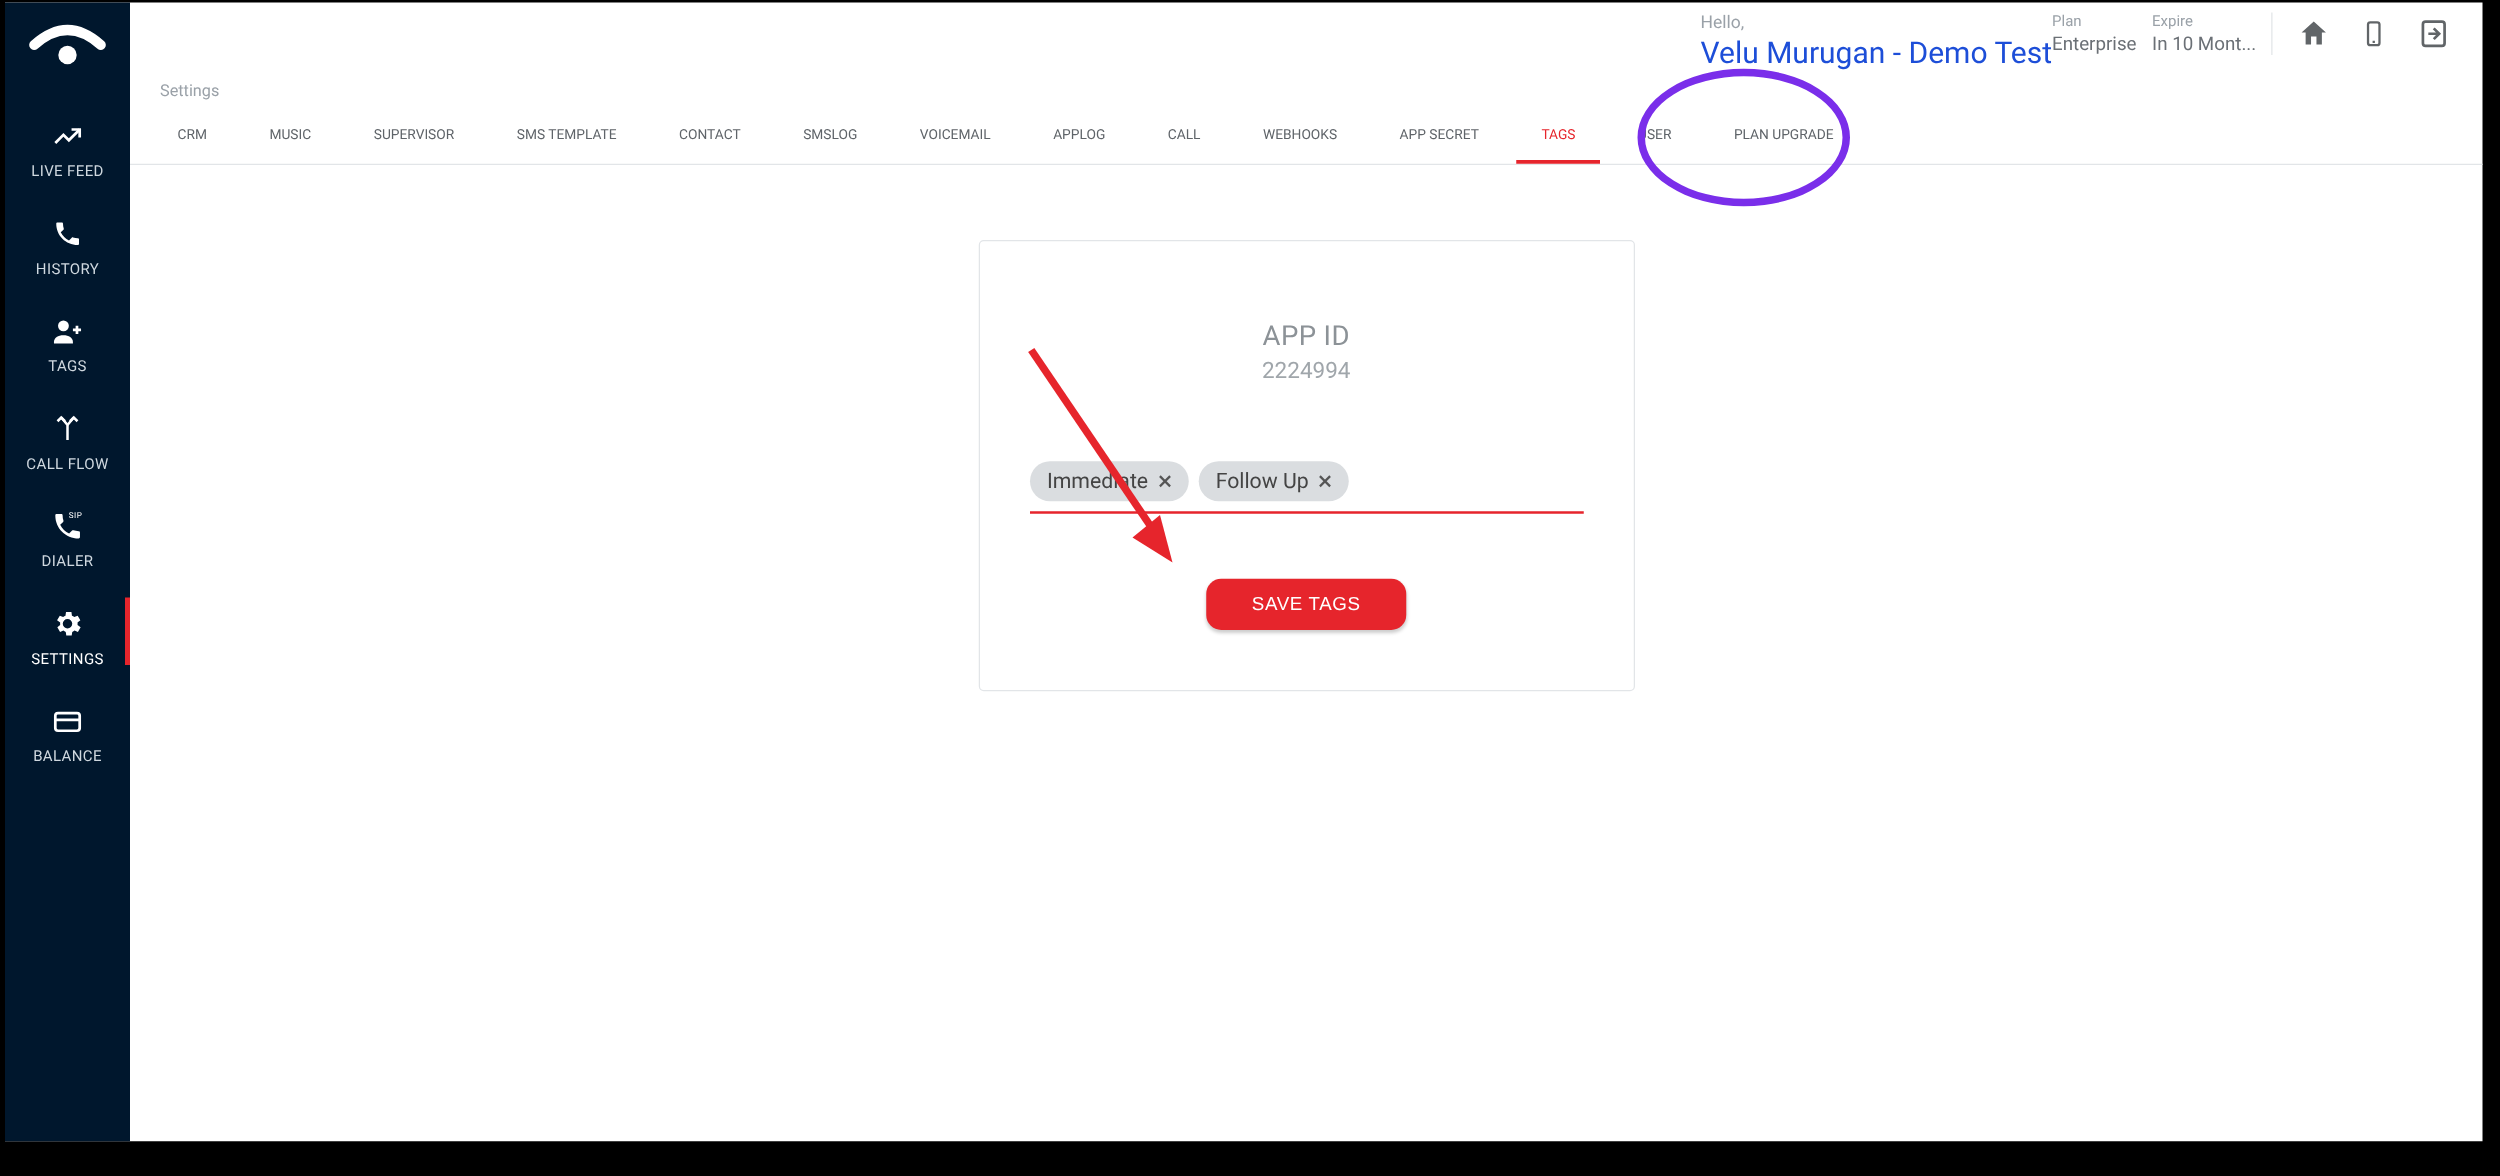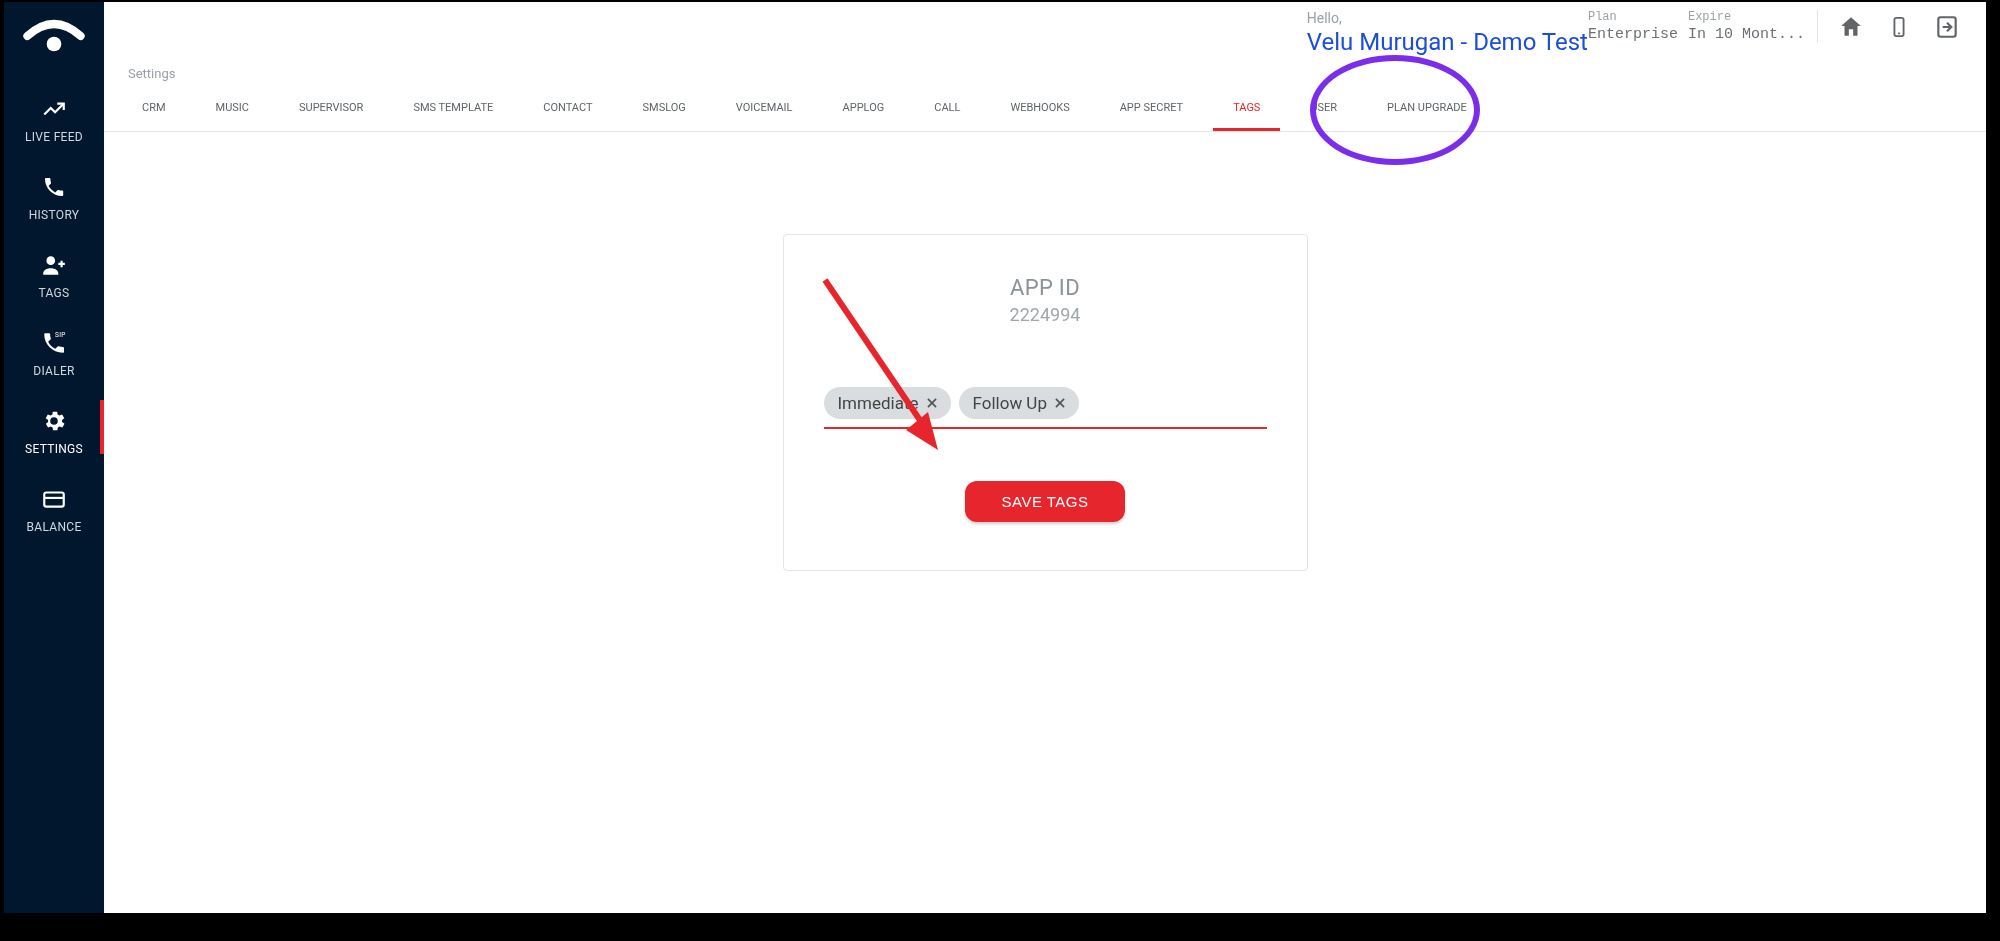--- a/index.html
+++ b/index.html
@@ -34,35 +34,35 @@
   .main { flex:1; display:flex; flex-direction:column; }
   .topbar {
     display:flex; align-items:flex-start; justify-content:flex-end;
     padding: 8px 24px 4px 24px;
   }
   .greet { }
   .hello { font-size: 14px; color:#9aa1a8; }
   .username { font-size: 24px; color:#1d4ed8; font-weight: 400; margin-top: 2px;}
   .tright { display:flex; align-items:center; gap: 18px; }
   .meta { display:flex; gap: 10px; padding-right: 12px; border-right: 1px solid #e2e5e8; }
-  .meta .col { min-width: 70px; font-family: Liberation Mono, monospace; }
+  .meta .col { min-width: 70px; }
   .meta .k { font-size: 12px; color:#9aa1a8; }
   .meta .v { font-size: 15px; color:#6b7076; margin-top: 2px; white-space: nowrap; overflow: hidden; text-overflow: ellipsis; max-width: 120px;}
   .tico { width: 30px; height: 30px; display:flex; align-items:center; justify-content:center; color:#616568; cursor:pointer; }
   .crumb { padding: 6px 24px; font-size: 13px; color:#9aa1a8; }
   .tabs {
     display:flex; gap: 10px; padding: 0 18px; border-bottom: 1px solid #e2e5e8;
     flex-wrap: nowrap;
   }
   .tab { padding: 14px 20px 14px; font-size: 11px; color:#5f6469; cursor:pointer; border-bottom: 3px solid transparent; white-space: nowrap;}
   .tab.active { color:#e6252c; border-bottom-color:#e6252c; font-weight: 400;}
   .content { flex:1; display:flex; align-items:flex-start; justify-content:center; padding-top: 60px; position: relative; }
   .card {
-    width: 525px; border:1px solid #e2e5e8; border-radius: 4px; padding: 40px 40px 48px;
-    text-align:center; background:#fff;margin-top:42px;
+    width: 525px; border:1px solid #e2e5e8; border-radius: 4px; padding: 64px 40px 48px;
+    text-align:center; background:#fff;
   }
   .appidlabel { font-size: 22px; color:#8c9297; letter-spacing: .3px; }
   .appidval { font-size: 18px; color:#a0a6ab; margin-top: 4px; }
   .taginput {
     margin-top: 56px; display:flex; align-items:center; gap: 8px;
     border-bottom: 2px solid #e6252c; padding: 6px 0 8px; text-align:left;
     justify-content: flex-start;
   }
   .chip {
     display:inline-flex; align-items:center; gap:4px;
@@ -119,20 +119,31 @@
         <span class="ico">
           <svg width="26" height="26" viewBox="0 0 24 24" fill="#fff">
               <circle cx="9" cy="8" r="4"></circle>
               <path d="M2 20c0-3 3-5 7-5s7 2 7 5v1H2z"></path>
               <path d="M19 8v6M16 11h6" stroke="#fff" stroke-width="2"></path>
             </svg>
         </span>
         <span class="lbl">TAGS</span>
       </div>
 
+      <div class="navitem">
+        <span class="ico">
+          <svg width="24" height="24" viewBox="0 0 24 24" fill="none" stroke="#fff" stroke-width="2">
+              <path d="M7 3l5 6v12"></path>
+              <path d="M17 3l-5 6"></path>
+              <polyline points="4 6 7 3 10 6"></polyline>
+              <polyline points="14 6 17 3 20 6"></polyline>
+            </svg>
+        </span>
+        <span class="lbl">CALL FLOW</span>
+      </div>
 
       <div class="navitem">
         <span class="ico">
           <svg width="26" height="26" viewBox="0 0 24 24" fill="#fff">
               <text x="13" y="6" font-size="6" fill="#fff">SIP</text>
               <path d="M6.6 10.8c1.4 2.8 3.8 5.2 6.6 6.6l2.2-2.2c.3-.3.7-.4 1-.2 1.2.4 2.5.6 3.8.6.6 0 1 .4 1 1V20c0 .6-.4 1-1 1C10.6 21 3 13.4 3 4c0-.6.4-1 1-1h3.4c.6 0 1 .4 1 1 0 1.3.2 2.6.6 3.8.1.4 0 .8-.2 1L6.6 10.8z"></path>
             </svg>
         </span>
         <span class="lbl">DIALER</span>
       </div>

